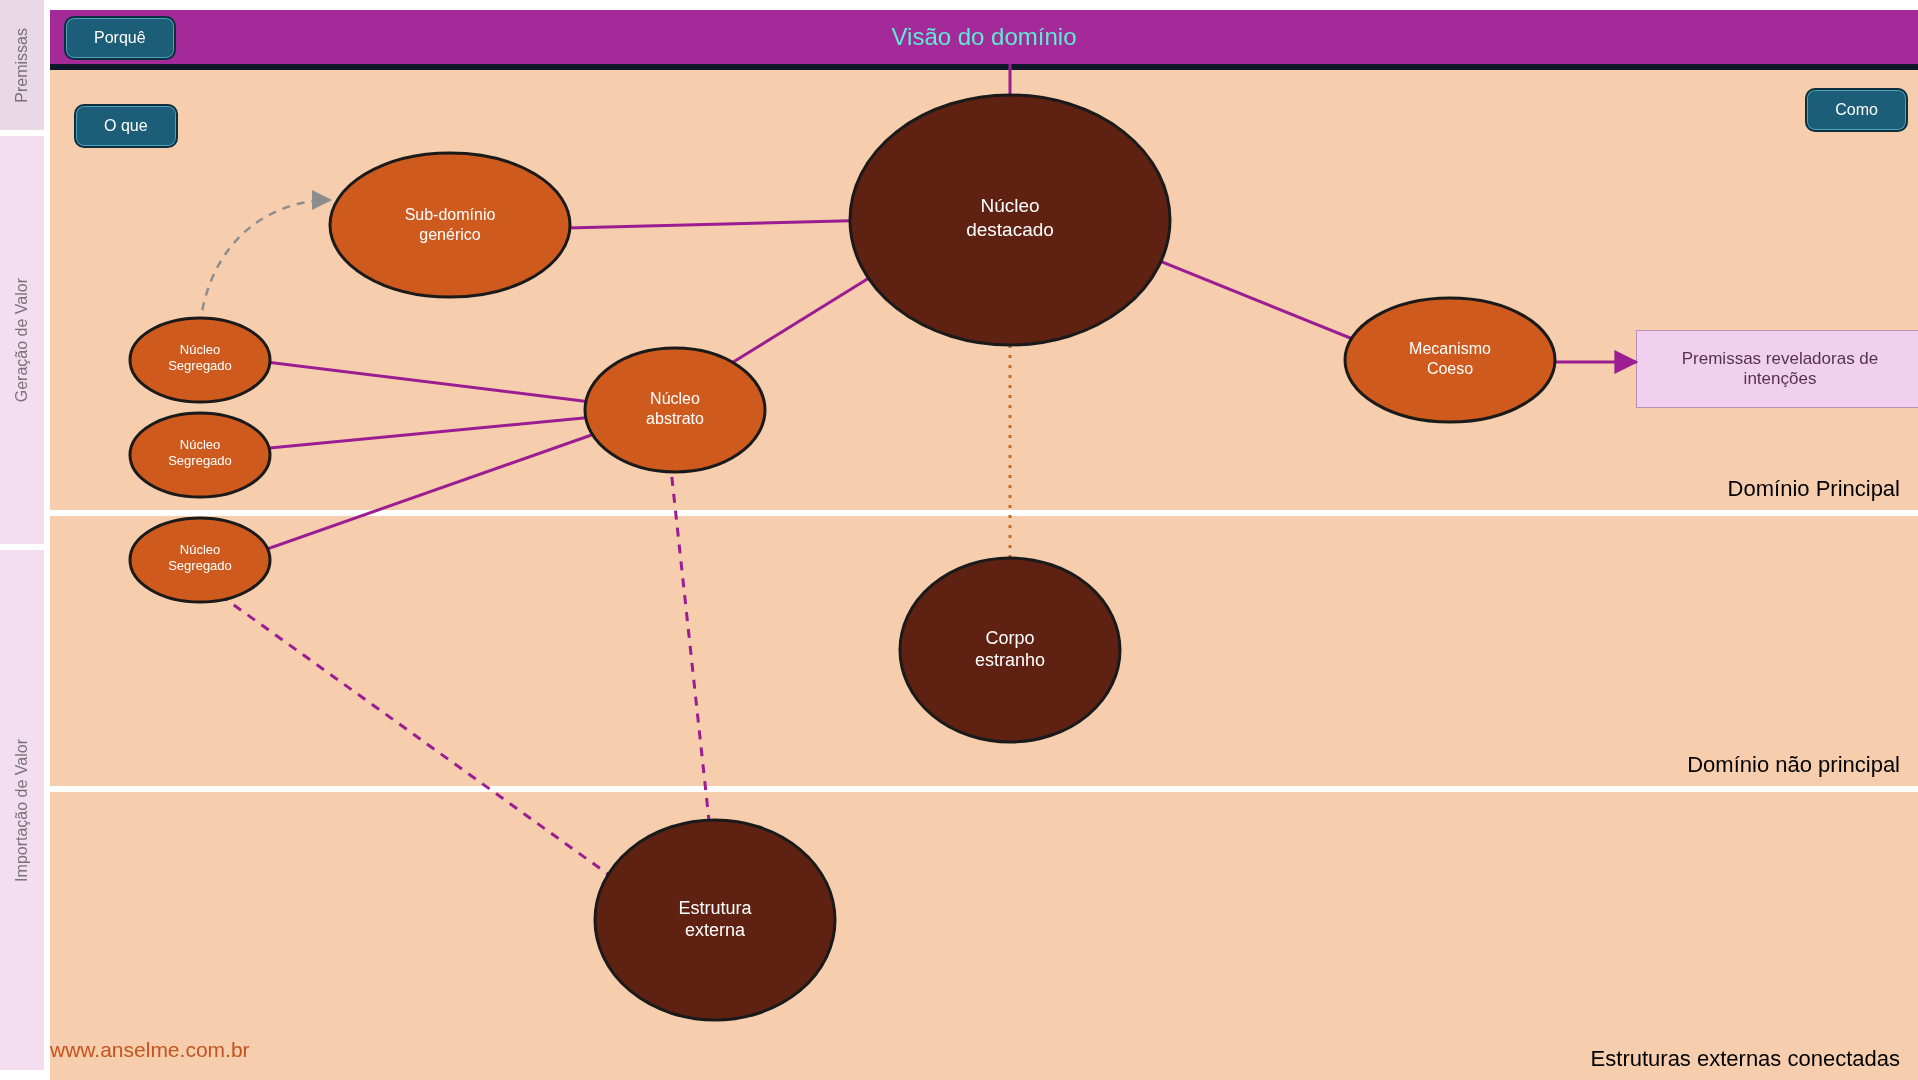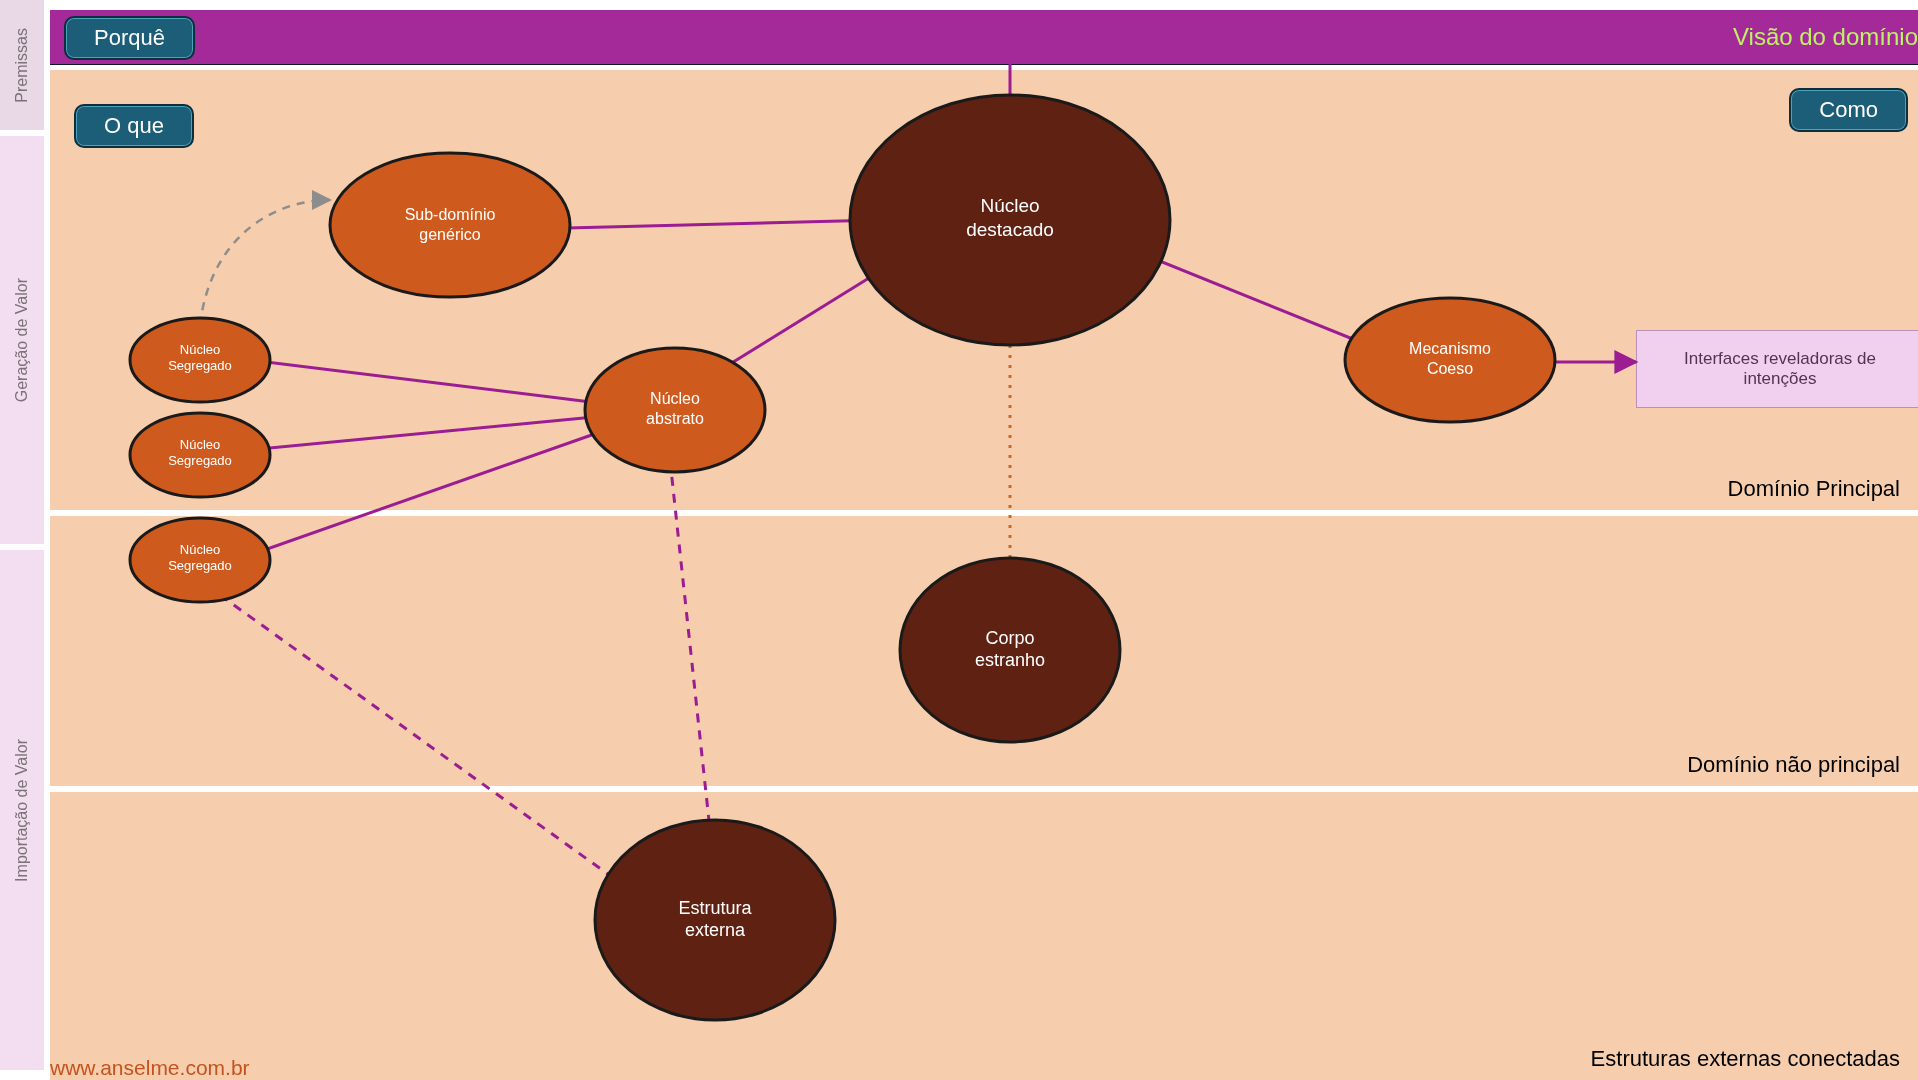--- a/index.html
+++ b/index.html
@@ -7,33 +7,33 @@
   
   .rail{position:absolute;left:0;top:0;width:44px;height:1080px}
   .rail .seg{position:absolute;left:0;width:44px;display:flex;align-items:center;justify-content:center}
   .rail .seg span{writing-mode:vertical-rl;transform:rotate(180deg);font-size:16px;color:#7b7278}
   .seg-a{top:0;height:130px;background:#e9d9e7}
   .seg-b{top:136px;height:408px;background:#f3def1}
   .seg-c{top:550px;height:520px;background:#f3def1}
   
   .canvas{position:absolute;left:50px;top:0;width:1868px;height:1080px}
   
-  .hdr{position:absolute;left:0;top:10px;width:100%;height:54px;background:#a42a9a;border-bottom:1px solid #0f172a;color:#bef264;display:flex;align-items:center;justify-content:flex-end;font-size:24px}
+  .hdr{position:absolute;left:0;top:10px;width:100%;height:54px;background:#a42a9a;border-bottom:8px solid #0f172a;color:#5eead4;display:flex;align-items:center;justify-content:center;font-size:24px}
   
   .region{position:absolute;left:0;width:100%;background:#f6ceae}
   .r1{top:70px;height:440px}
   .r2{top:516px;height:270px}
   .r3{top:792px;height:288px}
   .region .rlabel{position:absolute;right:18px;bottom:8px;font-size:22px;color:#000000}
   
-  .badge{position:absolute;height:40px;padding:0 28px;border-radius:10px;background:#1c5d77;border:2px solid #0b2f3c;color:#fff;font-size:22px;display:flex;align-items:center;box-shadow:inset 0 0 0 1px #4fa0bd}
+  .badge{position:absolute;height:40px;padding:0 28px;border-radius:10px;background:#1c5d77;border:2px solid #0b2f3c;color:#fff;font-size:16px;display:flex;align-items:center;box-shadow:inset 0 0 0 1px #4fa0bd}
   
   .infobox{position:absolute;background:#f1d0ef;border:1px solid #bb8fb8;color:#57324f;font-size:17px;display:flex;align-items:center;justify-content:center;text-align:center;padding:8px 14px}
   
-  .footer{position:absolute;left:0;bottom:0;font-size:21px;color:#c4531f}
+  .footer{position:absolute;left:0;bottom:18px;font-size:21px;color:#c4531f}
   
   svg.net{position:absolute;left:0;top:0;width:1868px;height:1080px;pointer-events:none}
   .elabel{fill:#fff;font-size:16px;text-anchor:middle}
 </style>
 </head>
 <body>
 
 <div class="stage">
 
   <div class="rail">
@@ -68,21 +68,21 @@
         <span>Porquê</span>
       </div>
     <div class="badge" style="left:24px;top:104px">
         <span>O que</span>
       </div>
     <div class="badge" style="right:10px;top:88px">
         <span>Como</span>
       </div>
 
     <div class="infobox" style="left:1586px;top:330px;width:258px;height:60px">
-      <span>Interfaces reveladoras de intenções</span>
+      <span>Premissas reveladoras de intenções</span>
     </div>
 
     <div class="footer">www.anselme.com.br</div>
 
     <svg class="net" viewBox="0 0 1868 1080">
       <defs>
         <marker id="arrow-purple" viewBox="0 0 10 10" refX="9" refY="5" markerWidth="8" markerHeight="8" orient="auto-start-reverse">
           <path d="M0,0 L10,5 L0,10 z" fill="#9c1d92"></path>
         </marker>
         <marker id="arrow-gray" viewBox="0 0 10 10" refX="9" refY="5" markerWidth="8" markerHeight="8" orient="auto-start-reverse">

